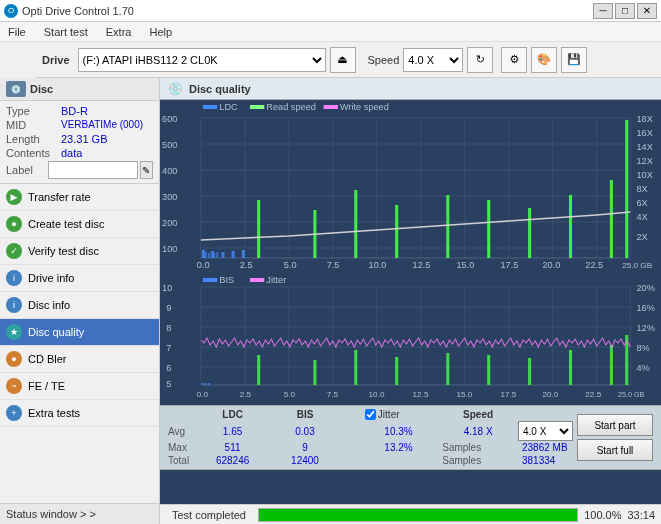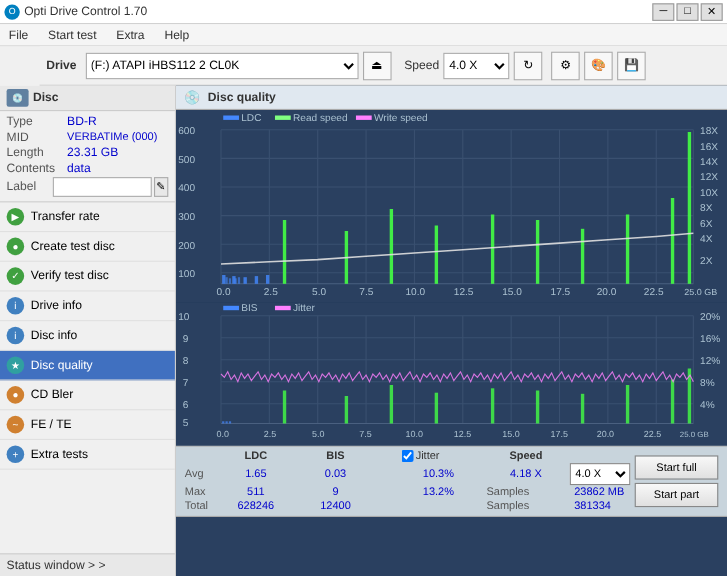--- a/index.html
+++ b/index.html
@@ -425,21 +425,29 @@
               <td style="color:#0000cc;text-align:center;padding:1px 6px;">12400</td>
               <td></td>
               <td></td>
               <td style="color:#555;padding:1px 4px;">Samples</td>
               <td style="color:#0000cc;padding:1px 4px;">381334</td>
             </tr>
           </tbody>
             </table>
 
           <div class="start-buttons">
+            <button class="start-btn">Start part</button>
             <button class="start-btn">Start full</button>
-            <button class="start-btn">Start part</button>
           </div>
         </div>
       </div>
     </div>
 
+    <div class="progress-area">
+      <span class="status-completed">Test completed</span>
+      <div class="progress-bar-container">
+        <div class="progress-bar-fill"></div>
+      </div>
+      <span class="progress-text">100.0%</span>
+      <span class="progress-time">33:14</span>
+    </div>
   </div>
 </div>
 
 </body></html>

